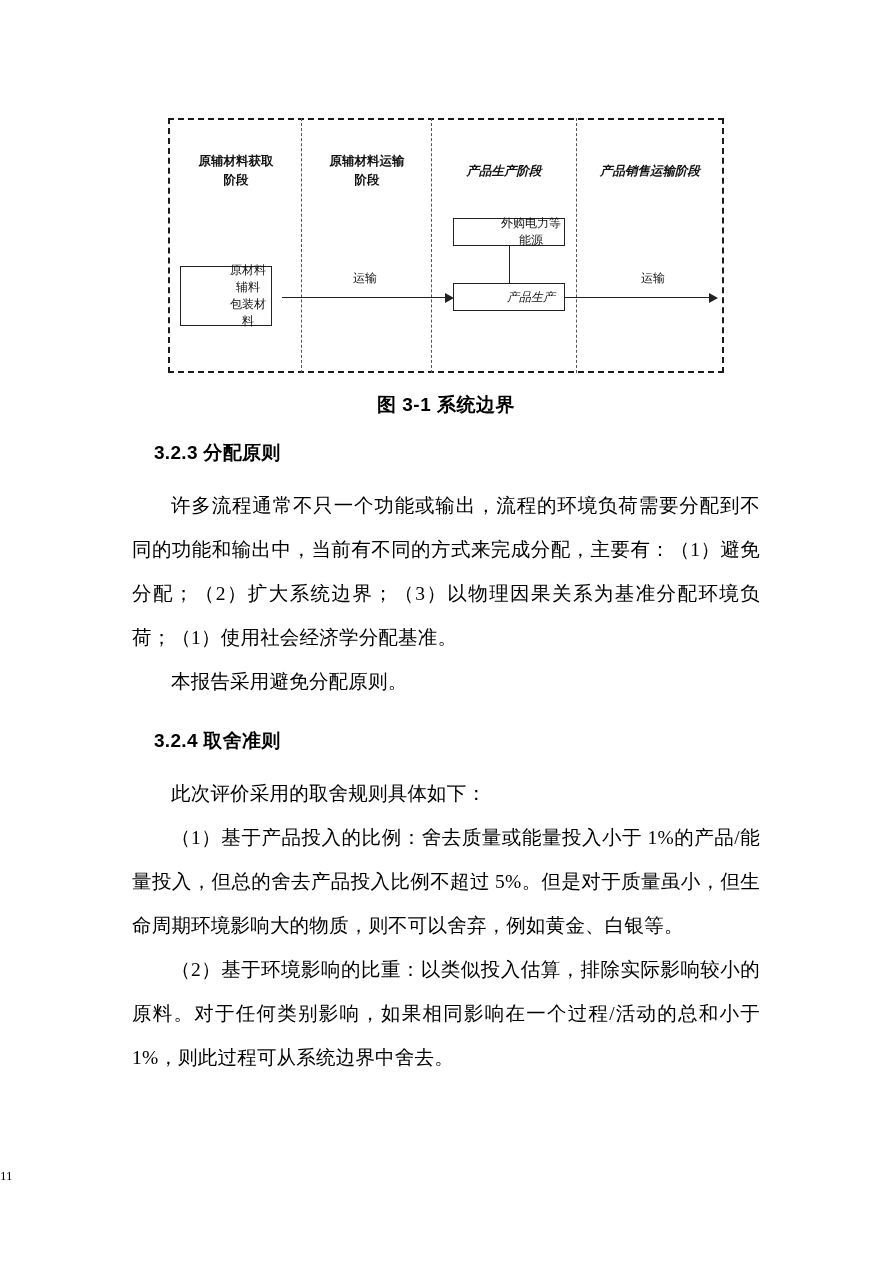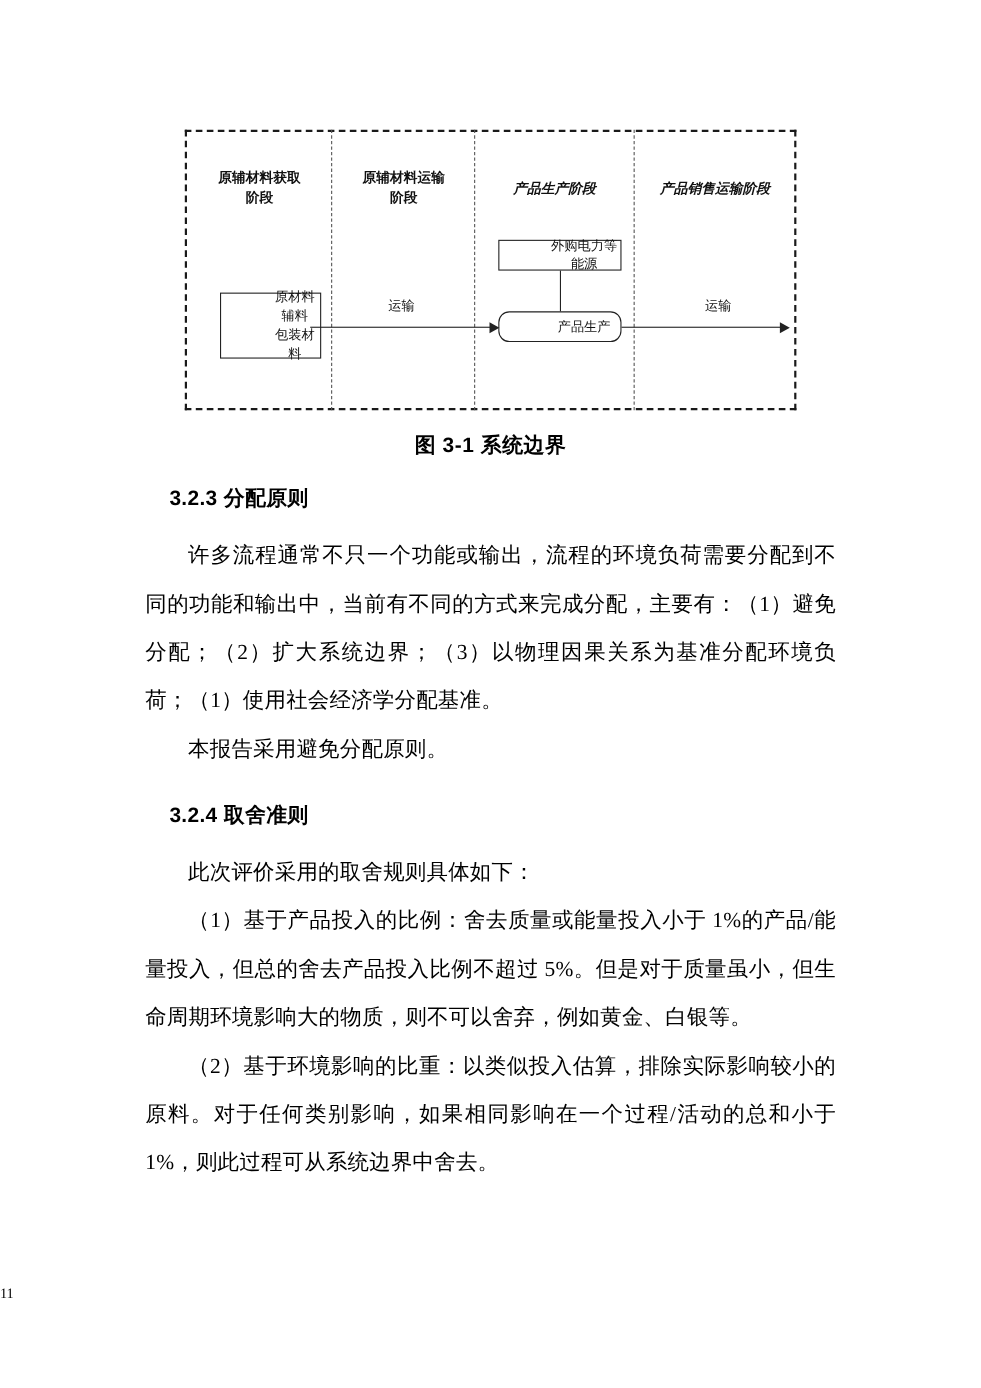--- a/index.html
+++ b/index.html
@@ -75,37 +75,37 @@
     line-height: 17px;
     text-align: center;
     color: #111111;
     display: flex;
     align-items: center;
     justify-content: center;
     flex-direction: column;
     padding-left: 44px;
   }
   .box.materials {
-    left: 32px;
+    left: 12px;
     top: 148px;
     width: 92px;
     height: 60px;
   }
   .box.energy {
     left: 285px;
     top: 100px;
     width: 112px;
     height: 28px;
   }
   .box.production {
     left: 285px;
     top: 165px;
     width: 112px;
     height: 28px;
-    border-radius: 10px;
+    font-style: italic;
   }
 
   .arrow-label {
     position: absolute;
     font-family: "Liberation Sans", "DejaVu Sans", sans-serif;
     font-size: 12px;
     color: #111111;
     text-align: center;
   }
   .arrow-label.a1 { left: 152px; top: 152px; width: 90px; }

